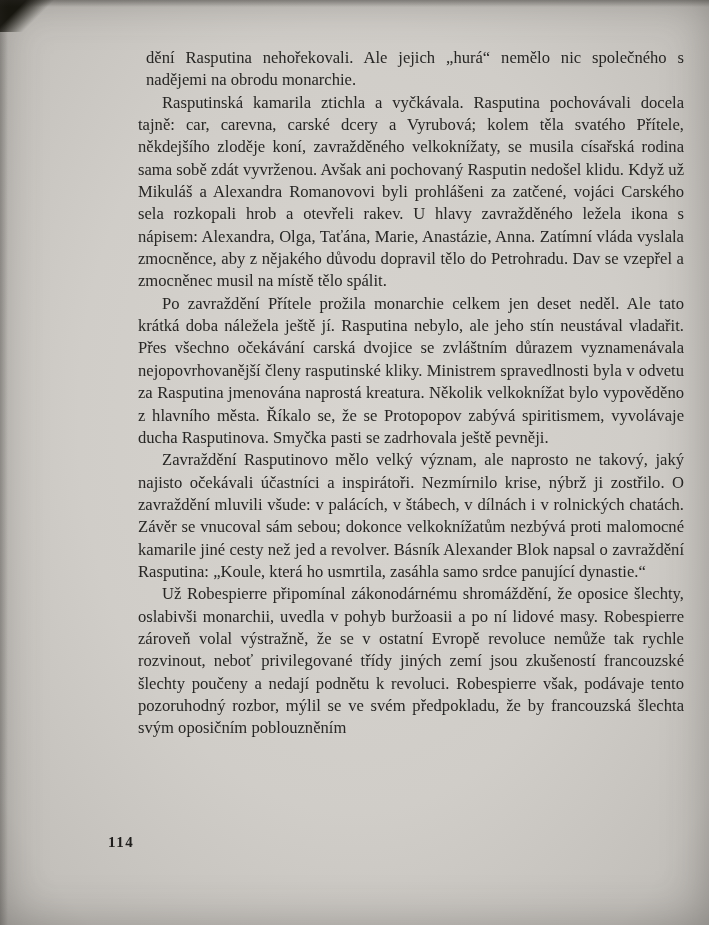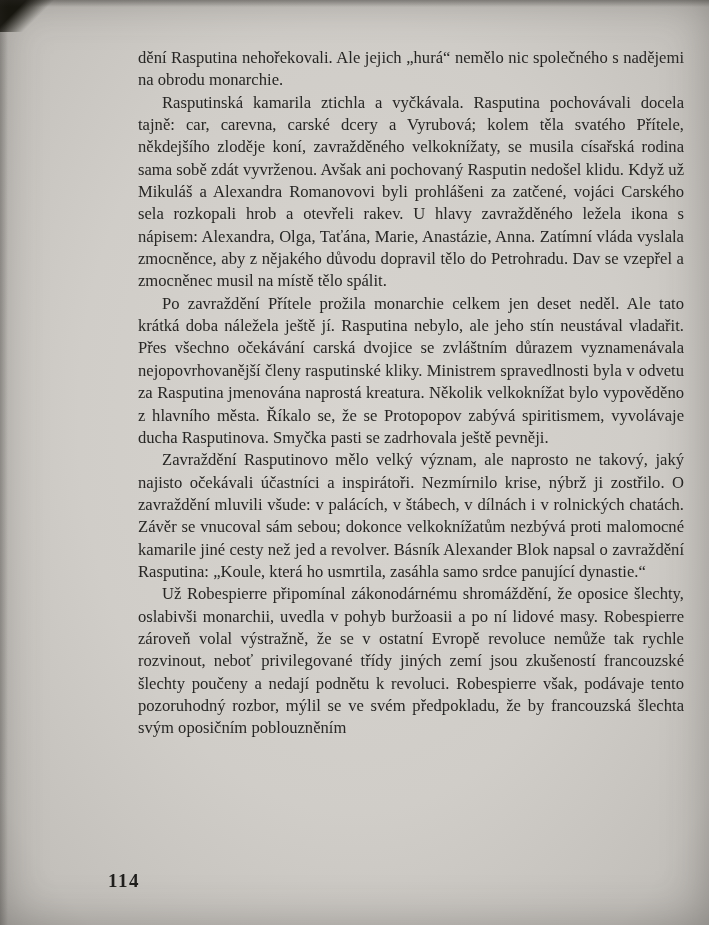--- a/index.html
+++ b/index.html
@@ -24,24 +24,24 @@
   .left-edge{
     position:absolute;top:0;left:0;bottom:0;width:8px;
     background:linear-gradient(90deg,rgba(40,38,34,.28),rgba(40,38,34,0));
   }
   .text-block{
     position:absolute;left:138px;top:47px;width:546px;
     font-size:16.6px;line-height:22.35px;color:#27262 4;
     color:#272624;text-align:justify;
   }
   .text-block p{margin:0;text-indent:24px;}
-  .text-block p.continuation{text-indent:0;}
+  .text-block p.continuation{text-indent:0;margin-left:8px;}
   .page-number{
     position:absolute;left:108px;top:834px;
-    font-size:19px;font-weight:bold;color:#1f1e1c;letter-spacing:1.5px;margin-top:36px;
+    font-size:15px;font-weight:bold;color:#1f1e1c;letter-spacing:1.5px;
   }
 </style>
 </head>
 <body>
 
 <div class="paper"></div>
 <div class="corner-artifact"></div>
 <div class="top-edge"></div>
 <div class="left-edge"></div>
 

